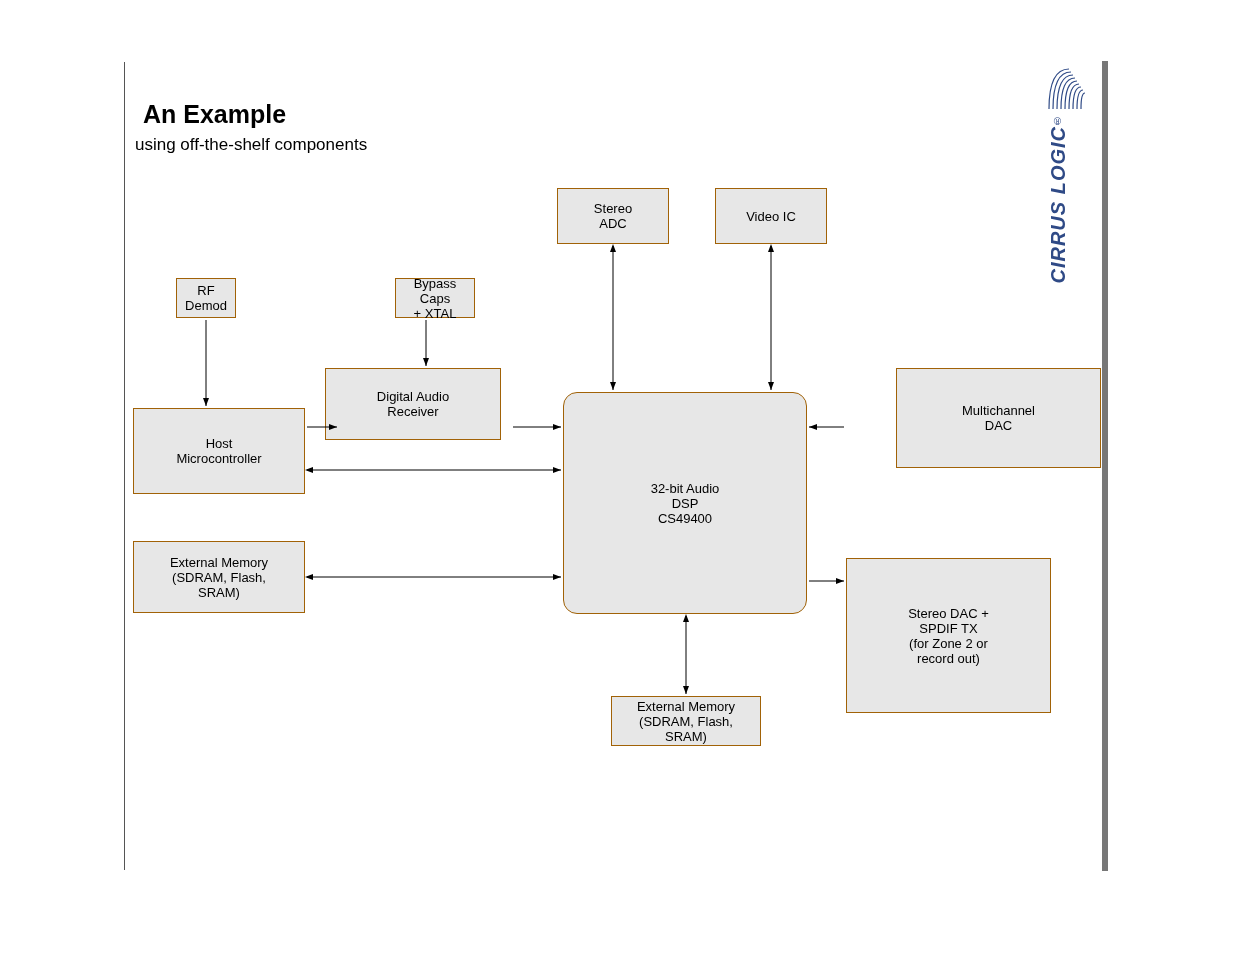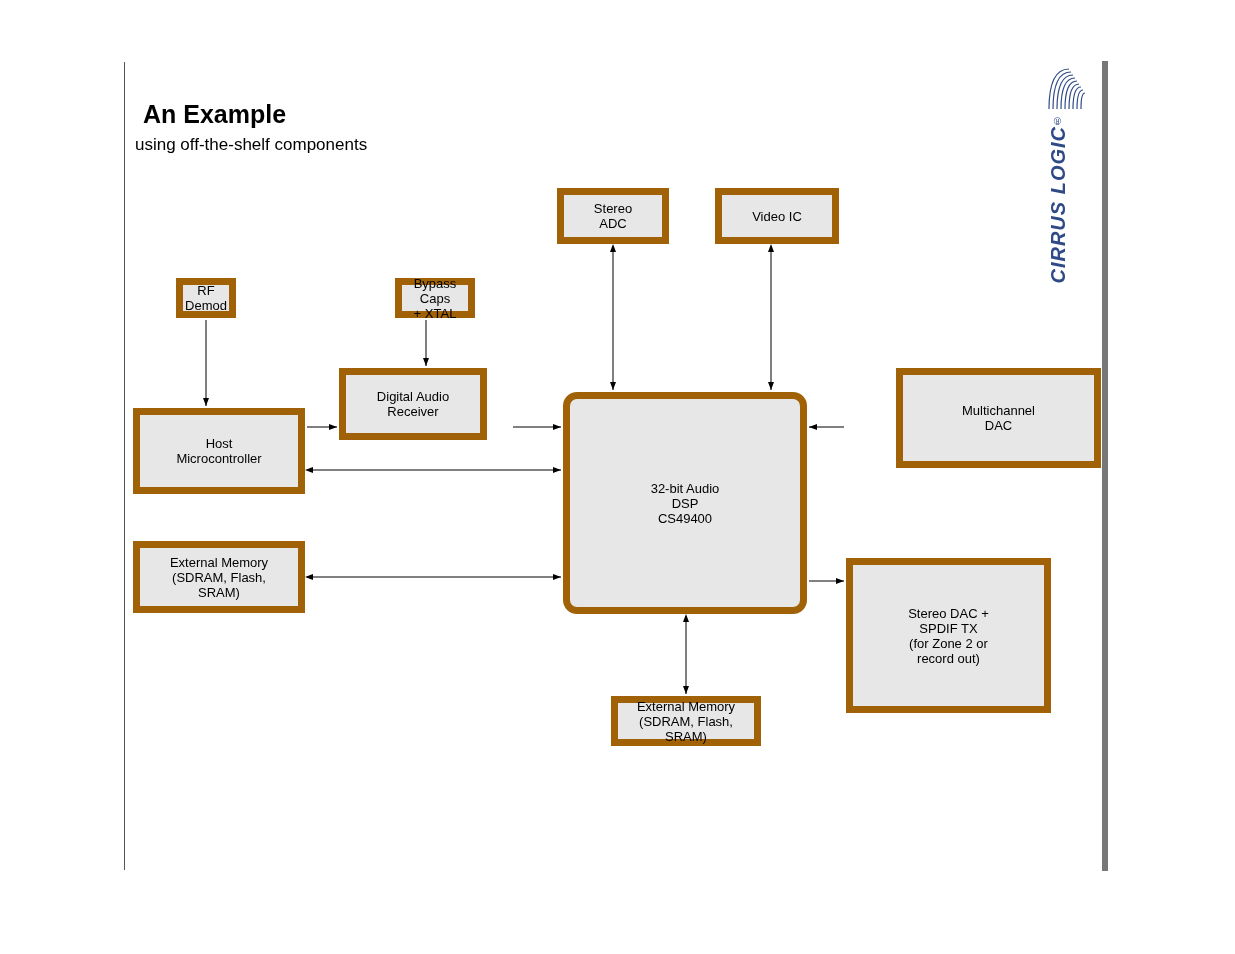--- a/index.html
+++ b/index.html
@@ -1,20 +1,20 @@
 <!DOCTYPE html>
 <html><head>
 <meta charset="utf-8">
 <style>
   html,body{margin:0;padding:0;font-family:Arial,Helvetica,sans-serif;background:#fff;color:#000}
   .page{position:relative;width:1235px;height:954px}
   .frame{position:absolute;left:124px;top:62px;width:988px;height:808px;border-left:1px solid #555}
   .title{position:absolute;left:143px;top:100px;font-size:25px;font-weight:bold}
   .subtitle{position:absolute;left:135px;top:135px;font-size:17px}
-  .box{position:absolute;background:#e7e7e7;border:7px solid #a16207;text-align:center;display:flex;align-items:center;justify-content:center;font-size:13px;padding:2px;box-sizing:border-box}
+  .box{position:absolute;background:#e7e7e7;border:1px solid #a16207;text-align:center;display:flex;align-items:center;justify-content:center;font-size:13px;padding:2px;box-sizing:border-box}
   .round{border-radius:14px}
   .sidebar{position:absolute;right:127px;top:61px;width:6px;height:810px;background:#777}
   .logo-wrap{position:absolute;right:148px;top:64px;width:40px;height:320px}
   .logo-text{font-family:Arial,sans-serif;font-weight:bold;font-style:italic;color:#2f4a86;writing-mode:vertical-rl;transform:rotate(180deg);font-size:20px;letter-spacing:1px}
   .logo-ball{width:40px;height:50px;overflow:hidden}
   .reg{font-size:10px;font-weight:normal}
   svg.arrows{position:absolute;left:0;top:0;width:1235px;height:954px;pointer-events:none}
 </style>
 </head>
 <body>
@@ -45,23 +45,23 @@
       <span>CIRRUS LOGIC</span><span class="reg">®</span>
     </div>
   </div>
 
   <div class="title">An Example</div>
   <div class="subtitle">using off-the-shelf components</div>
 
   <div class="box" style="left:176px;top:278px;width:60px;height:40px">RF<br>Demod</div>
   <div class="box" style="left:395px;top:278px;width:80px;height:40px">Bypass Caps<br>+ XTAL</div>
   <div class="box" style="left:557px;top:188px;width:112px;height:56px">Stereo<br>ADC</div>
-  <div class="box" style="left:715px;top:188px;width:124px;height:56px">Video IC</div>
+  <div class="box" style="left:715px;top:188px;width:112px;height:56px">Video IC</div>
 
-  <div class="box" style="left:339px;top:368px;width:148px;height:72px">Digital Audio<br>Receiver</div>
+  <div class="box" style="left:325px;top:368px;width:176px;height:72px">Digital Audio<br>Receiver</div>
   <div class="box" style="left:133px;top:408px;width:172px;height:86px">Host<br>Microcontroller</div>
   <div class="box" style="left:133px;top:541px;width:172px;height:72px">External Memory<br>(SDRAM, Flash,<br>SRAM)</div>
 
   <div class="box round" style="left:563px;top:392px;width:244px;height:222px">32-bit Audio<br>DSP<br>CS49400</div>
 
   <div class="box" style="left:896px;top:368px;width:205px;height:100px">Multichannel<br>DAC</div>
   <div class="box" style="left:846px;top:558px;width:205px;height:155px">Stereo DAC +<br>SPDIF TX<br>(for Zone 2 or<br>record out)</div>
 
   <div class="box" style="left:611px;top:696px;width:150px;height:50px">External Memory<br>(SDRAM, Flash,<br>SRAM)</div>
 

